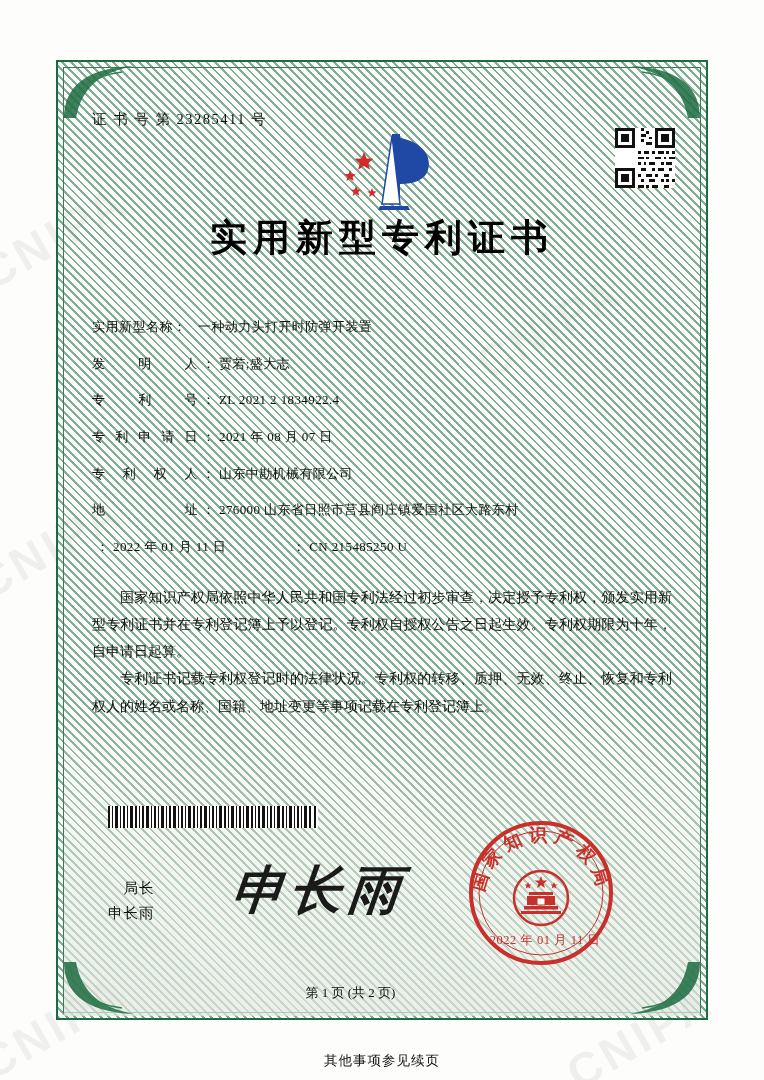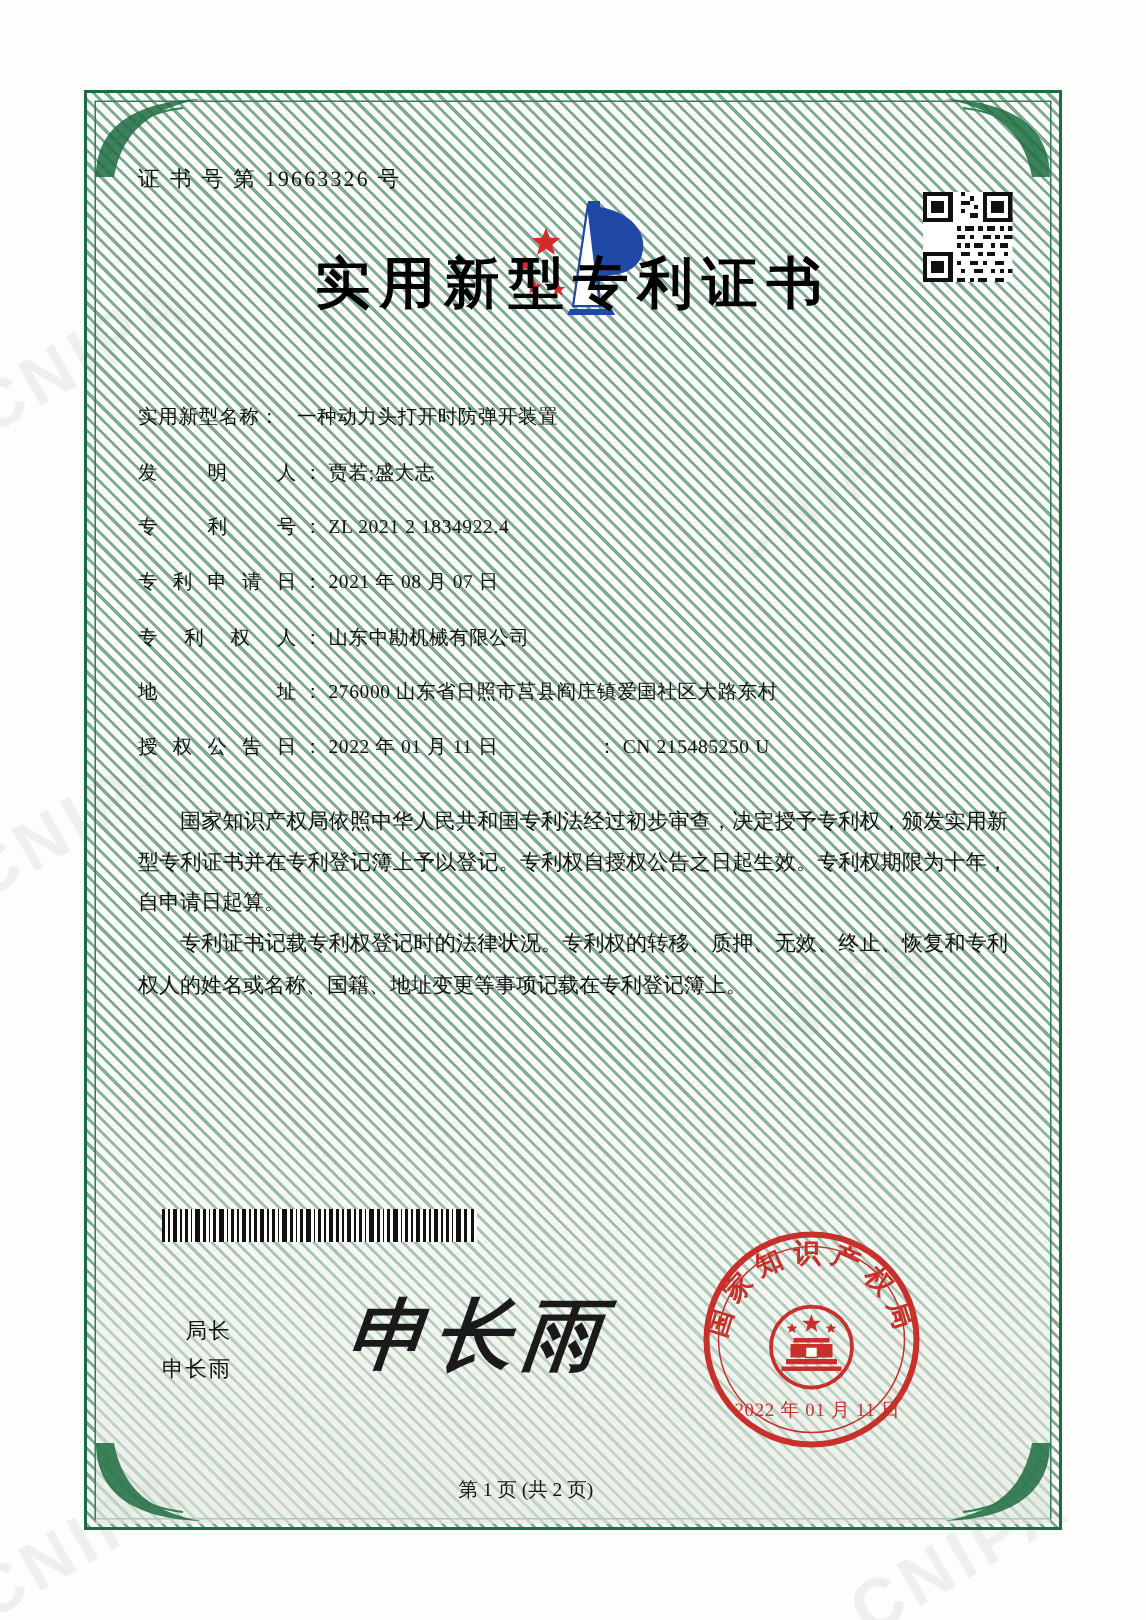--- a/index.html
+++ b/index.html
@@ -108,21 +108,21 @@
   }
 
   
   .qr {
     position: absolute;
     left: 615px; top: 128px;
     width: 60px; height: 60px;
   }
 
   .title {
-    margin-top: 35px;
+    margin-top: 84px;
     text-align: center;
     font-size: 37px;
     font-weight: bold;
     letter-spacing: 6px;
     color: #000;
     font-family: Liberation Serif, serif;
   }
 
   .fields {
     margin-top: 46px;
@@ -334,21 +334,21 @@
       <rect x="20" y="18" width="1" height="1"></rect>
       <rect x="8" y="20" width="2" height="1"></rect>
         <rect x="11" y="20" width="1" height="1"></rect>
       <rect x="13" y="20" width="2" height="1"></rect>
         <rect x="17" y="20" width="2" height="1"></rect>
     </g>
   </svg>
 
   <div class="content">
 
-    <div class="cert-no">证 书 号 第 19663326 号</div>
+    <div class="cert-no">证 书 号 第 23285411 号</div>
 
     <div class="title">实用新型专利证书</div>
 
     <div class="fields">
 
       <div class="row">
         <span class="label lbl-fixed">实用新型名称：</span>
         <span class="value">一种动力头打开时防弹开装置</span>
       </div>
 
@@ -376,21 +376,20 @@
         <span class="value">山东中勘机械有限公司</span>
       </div>
 
       <div class="row">
         <span class="label lbl-spread">地址</span>
         <span style="margin:0 4px;">：</span>
         <span class="value">276000  山东省日照市莒县阎庄镇爱国社区大路东村</span>
       </div>
 
       <div class="row row-2col">
-        <span class="label lbl-spread">授权公告日</span>
         <span style="margin:0 4px;">：</span>
         <span class="value">2022 年 01 月 11 日</span>
         <span class="col-right">
           <span style="margin:0 4px;">：</span>
           <span class="value">CN 215485250 U</span>
         </span>
       </div>
 
     </div>
 
@@ -487,14 +486,15 @@
         <rect x="-20" y="9" width="40" height="3"></rect>
         <rect x="-14" y="-6" width="28" height="9"></rect>
         <rect x="-12" y="-10" width="24" height="3"></rect>
         <rect x="-4" y="-4" width="8" height="7" fill="#fdfdfb" stroke="#c8302b" stroke-width="1"></rect>
       </g>
     </g>
   </svg>
   <div class="seal-date">2022 年 01 月 11 日</div>
 
   <div class="page-num">第 1 页 (共 2 页)</div>
+  <div class="footer-note">其他事项参见续页</div>
 
 </div>
 
 </body></html>

